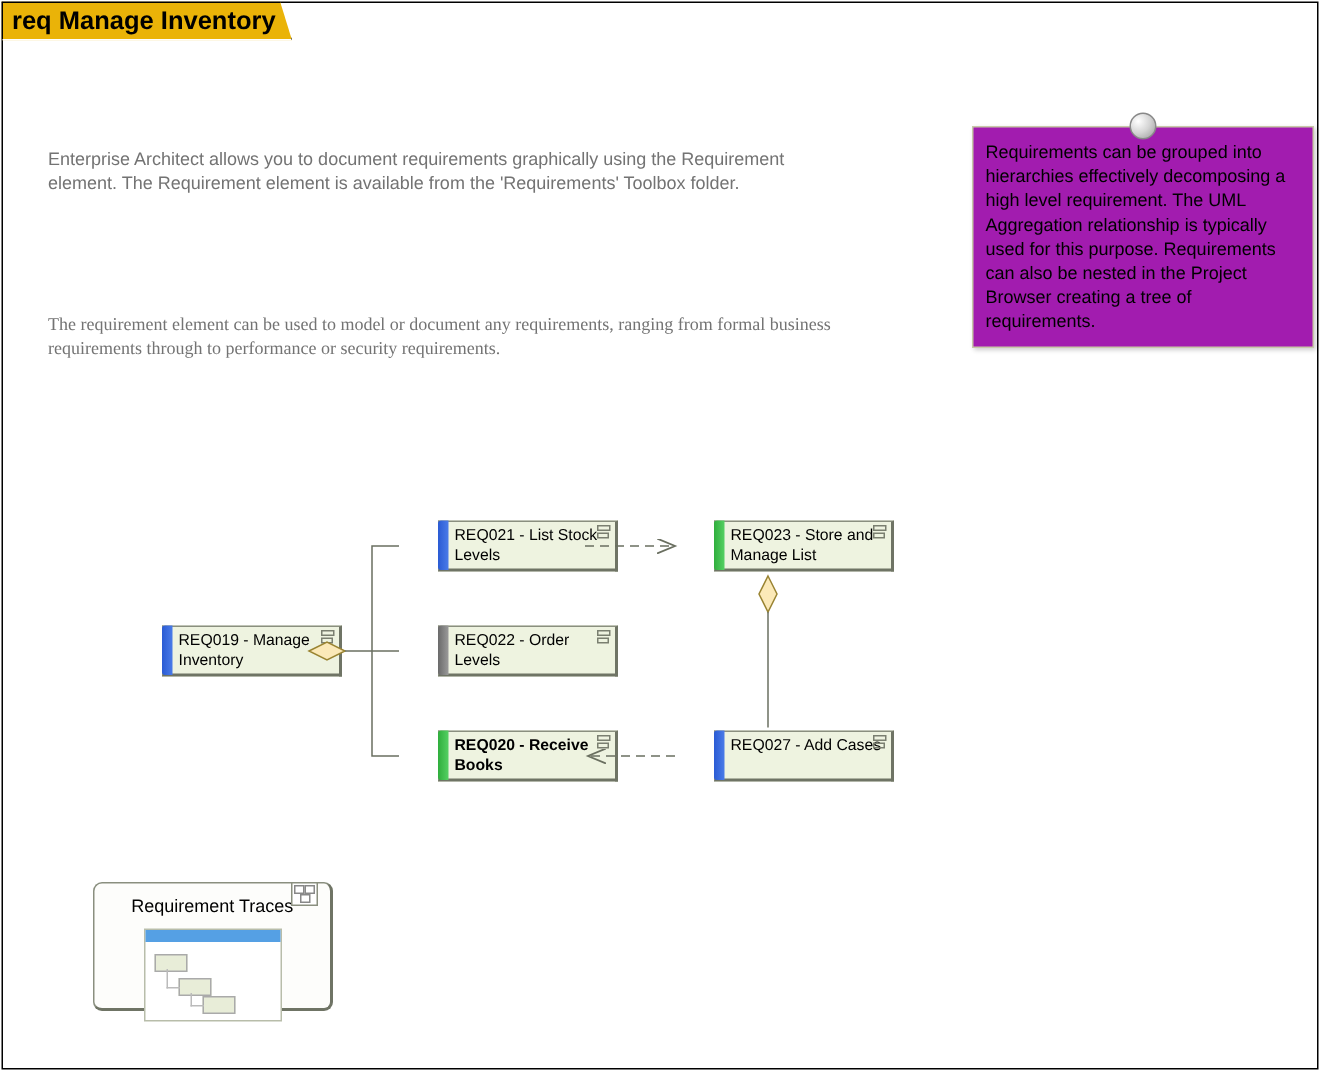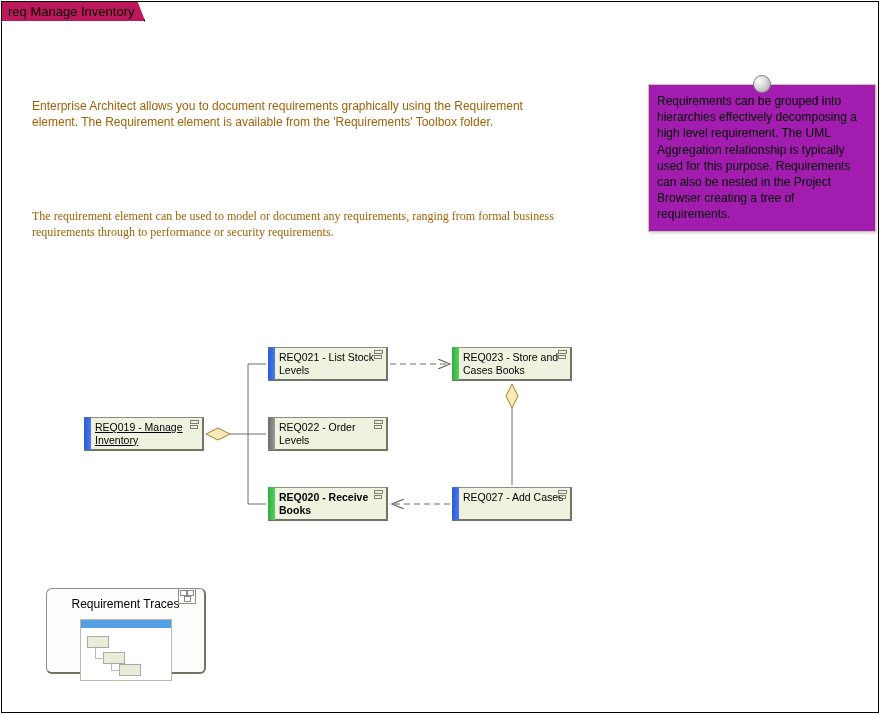--- a/index.html
+++ b/index.html
@@ -1,31 +1,31 @@
 <!DOCTYPE html>
 <html><head>
 <meta charset="utf-8">
 <style>
   html, body { margin: 0; padding: 0; font-family: Arial, Helvetica, sans-serif; background: #fff; }
   .frame { position: relative; width: 876px; height: 710px; border: 1px solid #000; margin: 1px; }
-  .tab { position: absolute; top: -1px; left: -1px; border: 1px solid #000; border-bottom: 1px solid #fff; background: #be185d; font-size: 13px; font-weight: normal; padding: 2px 10px 2px 6px; clip-path: polygon(0 0, calc(100% - 8px) 0, 100% 100%, 0 100%); z-index: 2; }
+  .tab { position: absolute; top: -1px; left: -1px; border: 1px solid #000; border-bottom: 1px solid #fff; background: #eab308; font-size: 17px; font-weight: bold; padding: 2px 10px 2px 6px; clip-path: polygon(0 0, calc(100% - 8px) 0, 100% 100%, 0 100%); z-index: 2; }
   .title { position: absolute; top: 38px; left: 30px; font-size: 32px; font-weight: normal; }
-  .desc { position: absolute; left: 30px; width: 540px; font-size: 12px; line-height: 1.35; color: #a16207; }
+  .desc { position: absolute; left: 30px; width: 540px; font-size: 12px; line-height: 1.35; color: #737373; }
   .note { position: absolute; top: 82px; left: 646px; width: 210px; background: #a21caf; border: 1px solid #c8c8a8; box-shadow: 1px 1px 3px rgba(0,0,0,.2); padding: 8px; font-size: 12px; line-height: 1.35; }
   .pin { position: absolute; top: -10px; left: 50%; transform: translateX(-50%); width: 16px; height: 16px; border-radius: 50%; background: radial-gradient(circle at 30% 30%, #fff 0%, #d4d4d4 50%, #999 100%); border: 1px solid #888; }
-  .req { position: absolute; width: 120px; height: 34px; border: 1px solid #8a8f7f; border-right: 2px solid #6f7465; border-bottom: 2px solid #6f7465; background: #eef3e0; font-size: 10.5px; padding: 3px 4px 3px 10px; line-height: 1.2; box-sizing: border-box; }
+  .req { position: absolute; width: 120px; height: 34px; border: 1px solid #8a8f7f; border-right: 2px solid #6f7465; border-bottom: 2px solid #6f7465; background: #eef3e0; font-size: 10.5px; padding: 3px 4px 3px 10px; line-height: 1.2; box-sizing: border-box; margin-left: 24px; }
   .req .bar { position: absolute; top: -1px; left: -1px; width: 7px; height: calc(100% + 2px); border-top-left-radius: 2px; border-bottom-left-radius: 2px; }
   .bar-blue { background: linear-gradient(to right, #2a5bd4, #4a7be8); }
   .bar-green { background: linear-gradient(to right, #2fae3c, #55d063); }
   .bar-gray { background: linear-gradient(to right, #6a6a6a, #9a9a9a); }
   .corner { position: absolute; top: 2px; right: 3px; width: 9px; height: 8px; }
   .corner::before { content: ""; display: block; border: 1px solid #7a7f70; height: 2px; margin-bottom: 1px; }
   .corner::after { content: ""; display: block; border: 1px solid #7a7f70; height: 2px; width: 70%; }
   svg.overlay { position: absolute; top: 0; left: 0; pointer-events: none; }
-  .traces { position: absolute; left: 44px; top: 586px; width: 160px; height: 86px; border: 1px solid #8a8f7f; border-right: 2px solid #6f7465; border-bottom: 2px solid #6f7465; border-radius: 6px; background: #fdfdfb; box-sizing: border-box; padding: 8px; font-size: 12px; text-align: center; }
+  .traces { position: absolute; left: 60px; top: 586px; width: 160px; height: 86px; border: 1px solid #8a8f7f; border-right: 2px solid #6f7465; border-bottom: 2px solid #6f7465; border-radius: 6px; background: #fdfdfb; box-sizing: border-box; padding: 8px; font-size: 12px; text-align: center; }
   .traces-top-icon { position: absolute; top: -1px; right: 8px; width: 16px; height: 14px; border: 1px solid #8a8f7f; background: #fff; }
   .traces-top-icon span { position: absolute; width: 5px; height: 4px; border: 1px solid #888; }
   .traces-top-icon .a { top: 1px; left: 1px; }
   .traces-top-icon .b { top: 1px; right: 1px; }
   .traces-top-icon .c { bottom: 1px; left: 5px; }
   .thumb { margin: 8px auto 0; width: 90px; height: 60px; border: 1px solid #b8bdaa; background: #fff; position: relative; }
   .thumb .tbar { position: absolute; top: 0; left: 0; width: 100%; height: 8px; background: #55a0e4; }
   .thumb .row1 { position: absolute; top: 16px; left: 6px; width: 20px; height: 10px; border: 1px solid #aaa; background: #e8edd8; }
   .thumb .row2 { position: absolute; top: 32px; left: 22px; width: 20px; height: 10px; border: 1px solid #aaa; background: #e8edd8; }
   .thumb .row3 { position: absolute; top: 44px; left: 38px; width: 20px; height: 10px; border: 1px solid #aaa; background: #e8edd8; }
@@ -39,21 +39,21 @@
 
 
   <div class="desc" style="top:96px;">Enterprise Architect allows you to document requirements graphically using the Requirement element. The Requirement element is available from the 'Requirements' Toolbox folder.</div>
   <div class="desc" style="top:206px;font-family:Liberation Serif, serif;">The requirement element can be used to model or document any requirements, ranging from formal business requirements through to performance or security requirements.</div>
 
   <div class="note">
     <div class="pin"></div>
     <span>Requirements can be grouped into hierarchies effectively decomposing a high level requirement. The UML Aggregation relationship is typically used for this purpose. Requirements can also be nested in the Project Browser creating a tree of requirements.</span>
   </div>
 
-  <div class="req" style="left:82px; top:415px;text-decoration:underline;">
+  <div class="req" style="left:82px; top:415px;">
     <div class="bar bar-blue"></div>
     <div class="corner"></div>
     <span>REQ019 - Manage Inventory</span>
   </div>
 
   <div class="req" style="left:266px; top:345px;">
     <div class="bar bar-blue"></div>
     <div class="corner"></div>
     <span>REQ021 - List Stock Levels</span>
   </div>
@@ -66,21 +66,21 @@
 
   <div class="req" style="left:266px; top:485px;font-weight:bold;">
     <div class="bar bar-green"></div>
     <div class="corner"></div>
     <span>REQ020 - Receive Books</span>
   </div>
 
   <div class="req" style="left:450px; top:345px;">
     <div class="bar bar-green"></div>
     <div class="corner"></div>
-    <span>REQ023 - Store and Cases Books</span>
+    <span>REQ023 - Store and Manage List</span>
   </div>
 
   <div class="req" style="left:450px; top:485px;">
     <div class="bar bar-blue"></div>
     <div class="corner"></div>
     <span>REQ027 - Add Cases</span>
   </div>
 
   <svg class="overlay" width="876" height="710">
     <defs>

